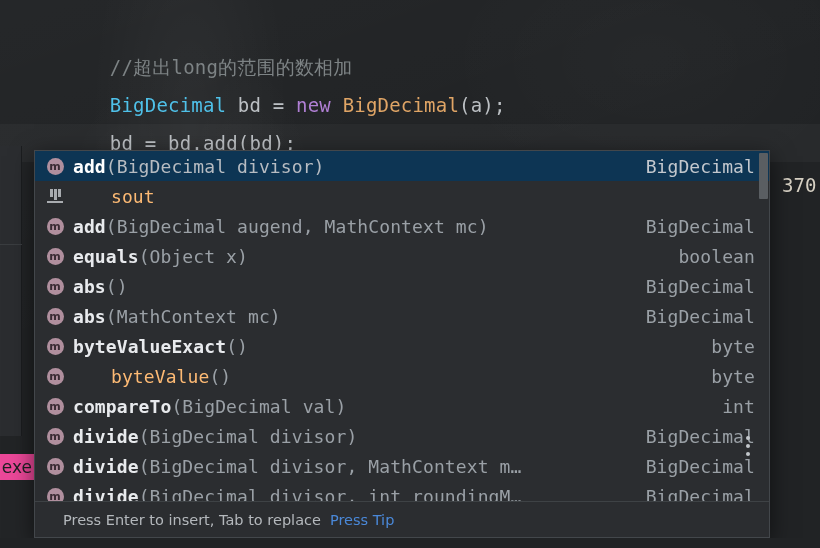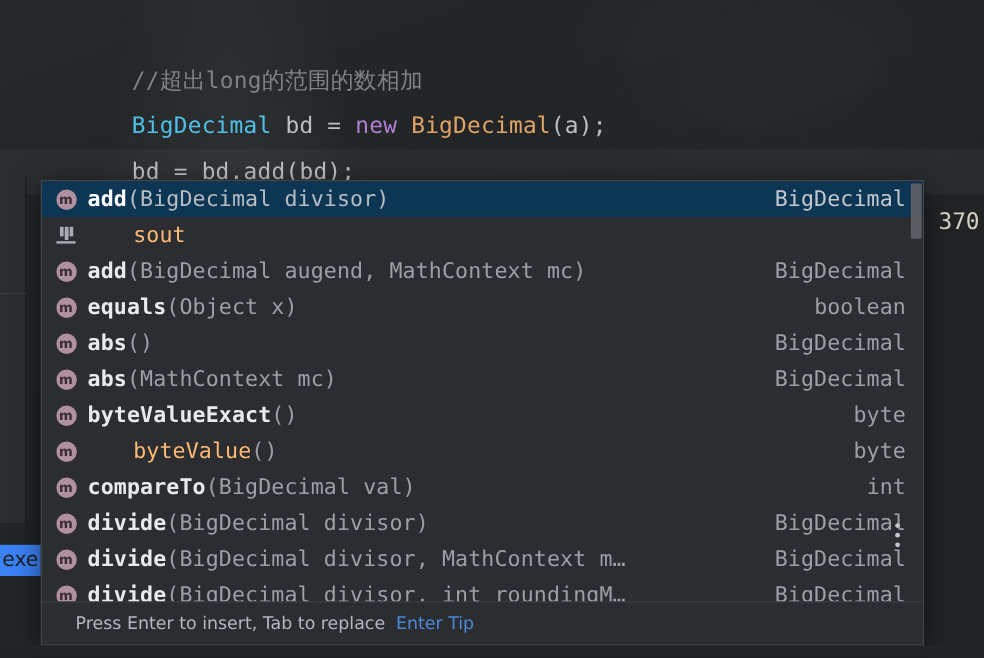--- a/index.html
+++ b/index.html
@@ -92,21 +92,21 @@
     width: 22px;
     height: 18px;
     background: #222426;
   }
   .left-tab {
     position: absolute;
     left: 0;
     top: 454px;
     width: 34px;
     height: 26px;
-    background: #3b82f6;
+    background: #ec4899;
     color: #1e2022;
     font-size: 17px;
     line-height: 26px;
     text-align: right;
     padding-right: 2px;
     overflow: hidden;
     font-family: "DejaVu Sans", sans-serif;
   }
   .left-panel-c {
     position: absolute;
@@ -462,21 +462,21 @@
       </div>
       <div class="kebab-float">
         <span></span>
         <span></span>
         <span></span>
       </div>
     </div>
 
     <div class="popup-status">
       <span class="status-hint">Press Enter to insert, Tab to replace</span>
-      <span class="status-link">Enter Tip</span>
+      <span class="status-link">Press Tip</span>
     </div>
 
   </div>
 
   <div class="bottom-strip"></div>
 
 
 </div>
 
 </body></html>

